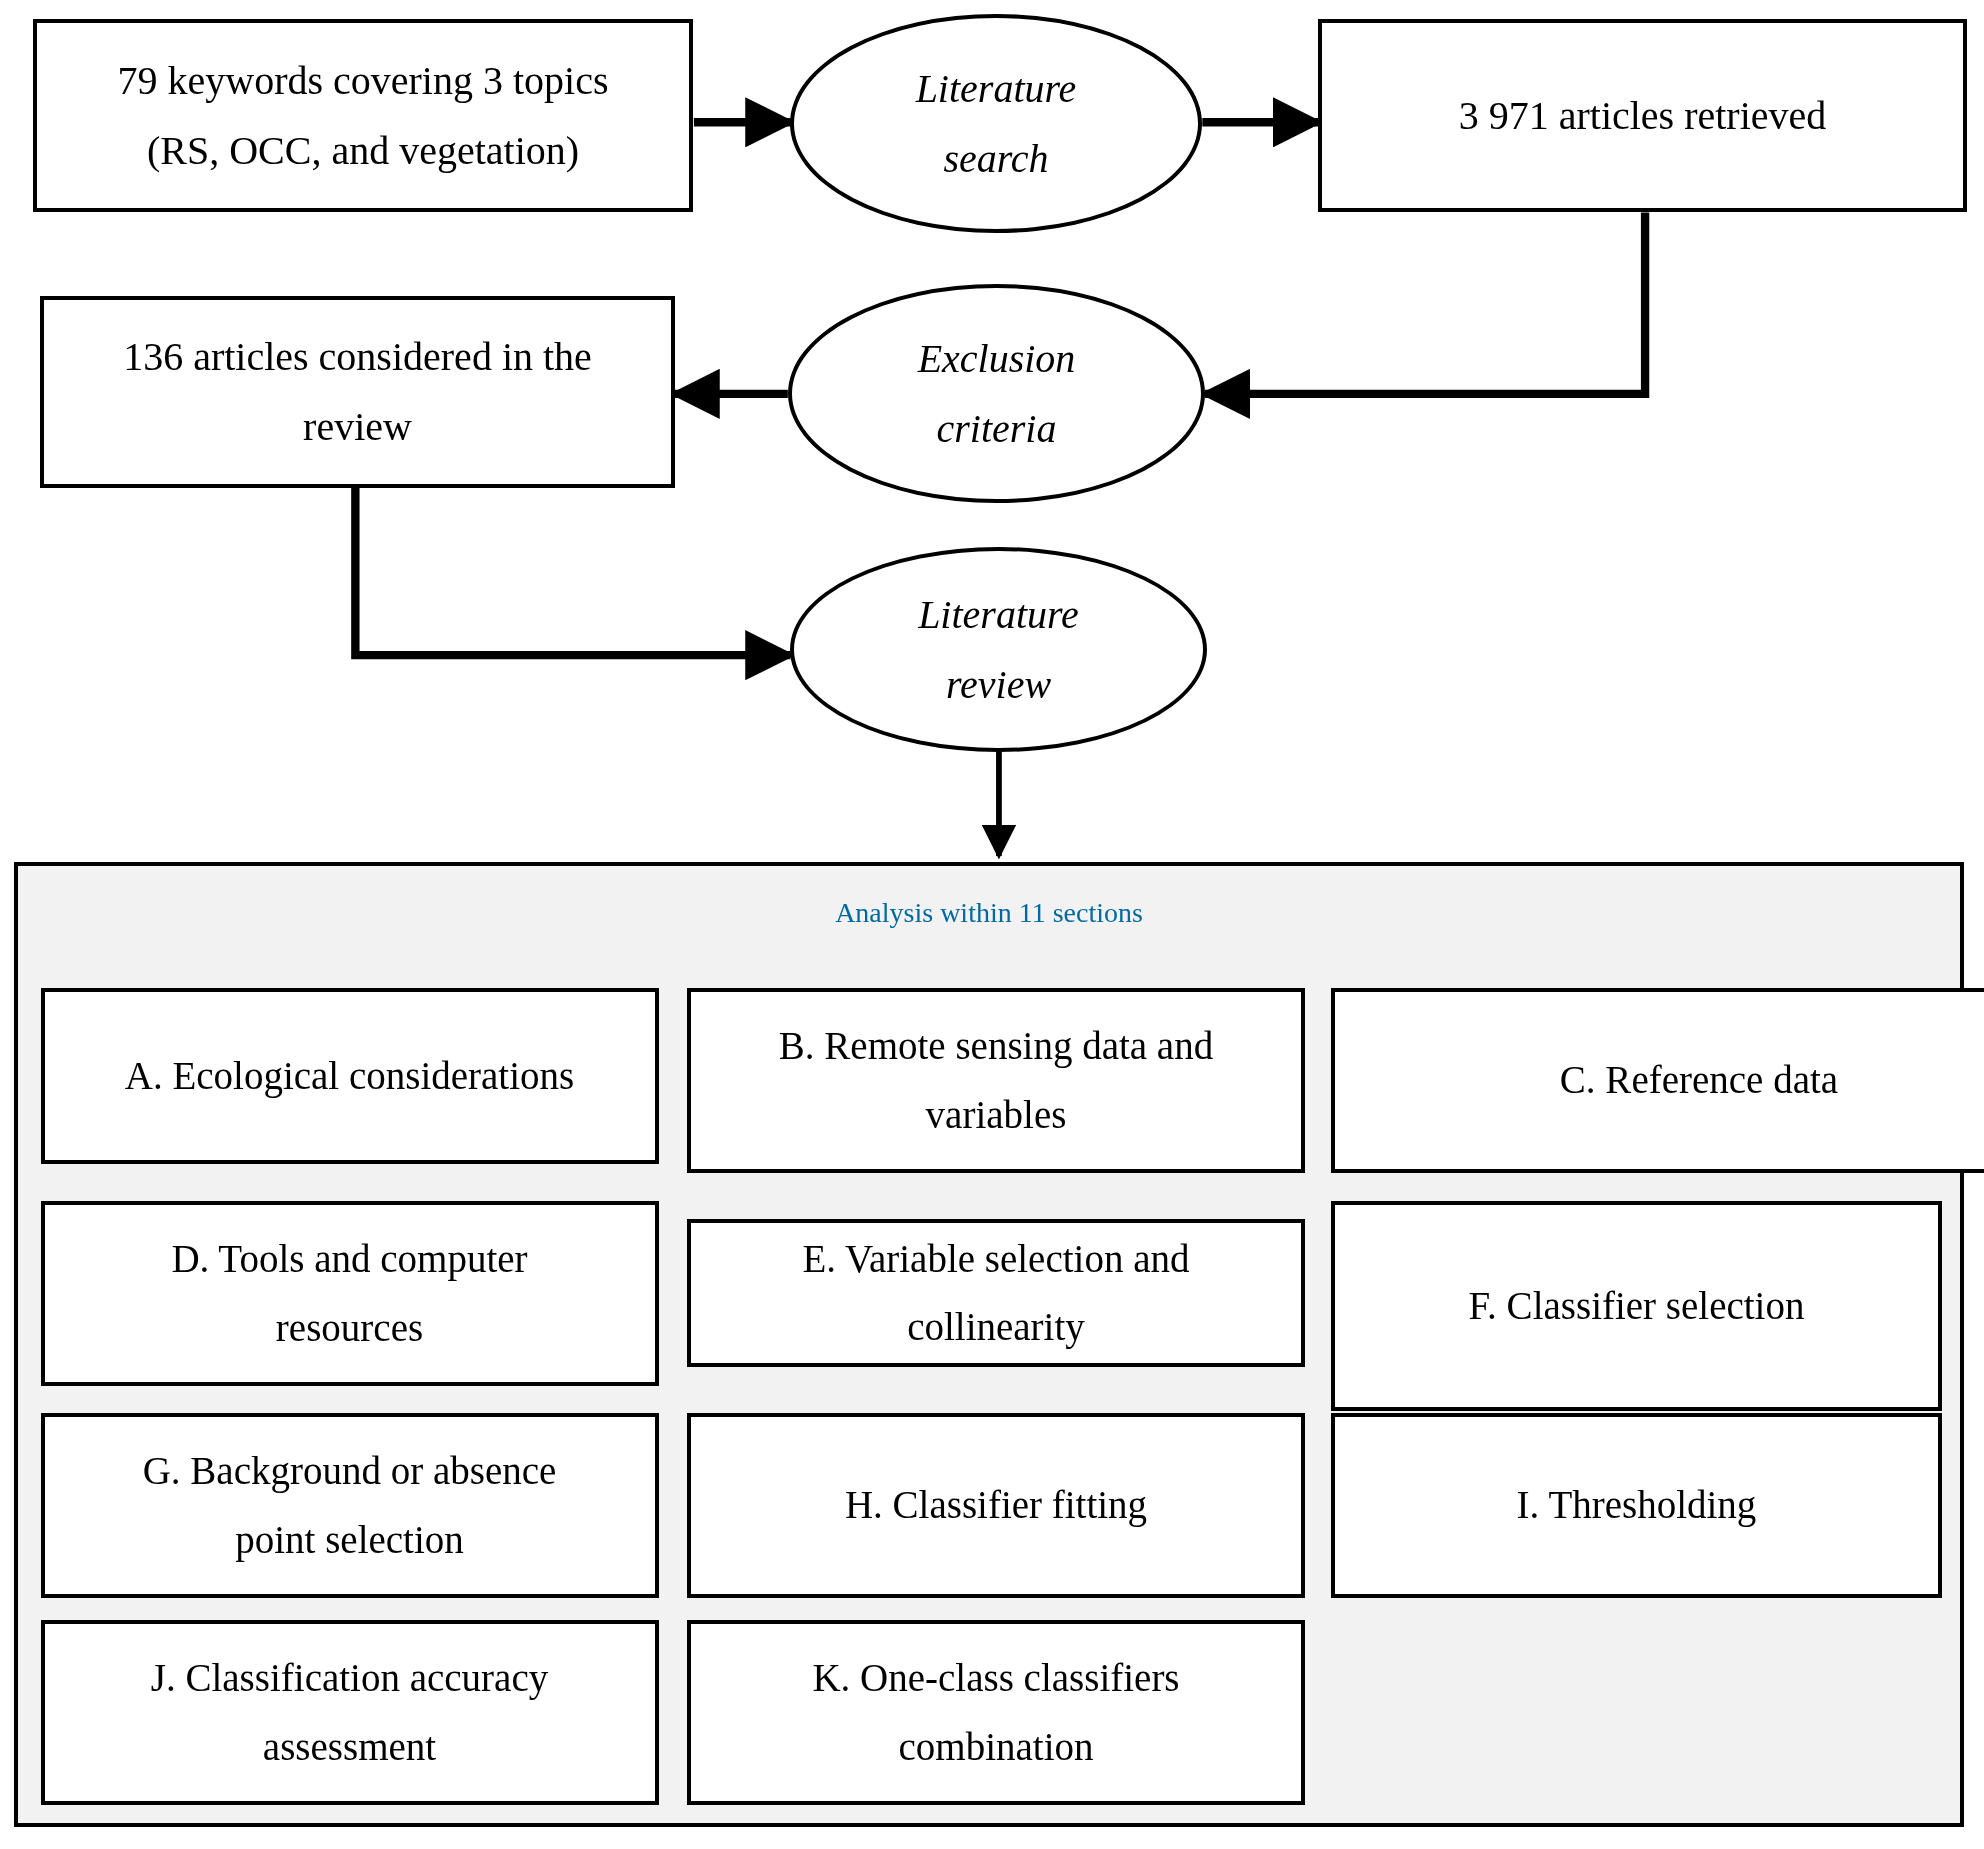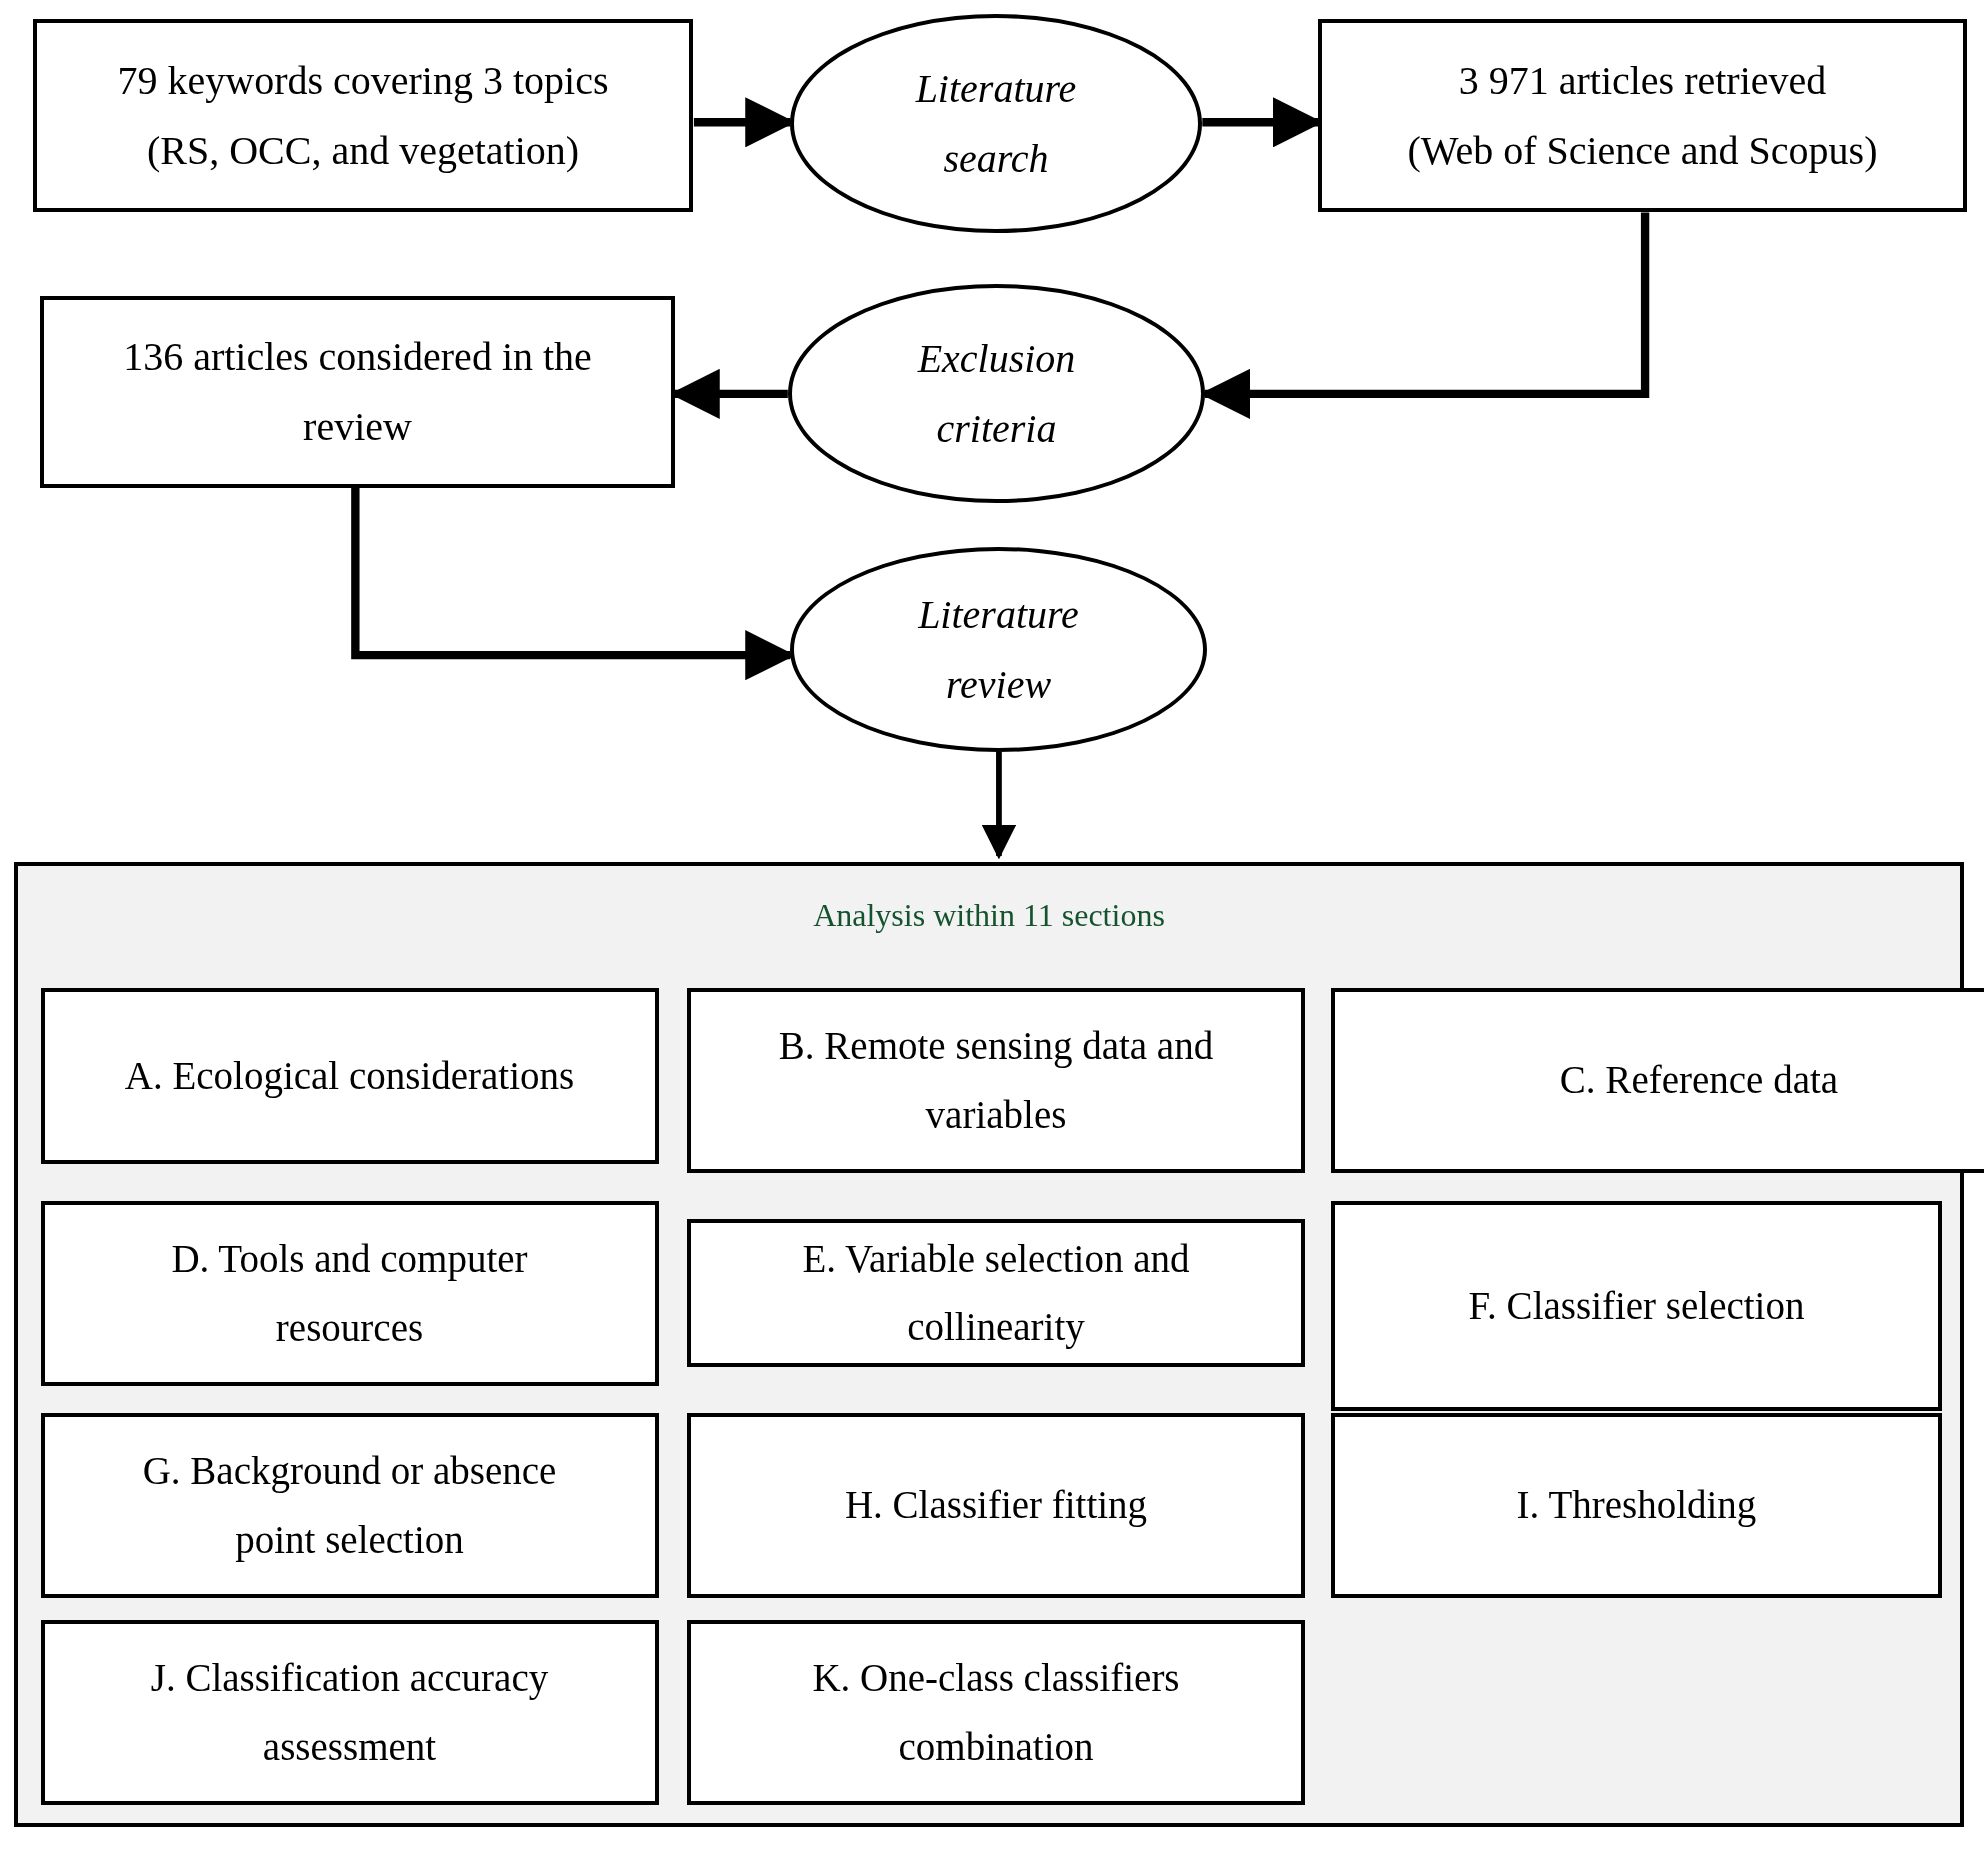--- a/index.html
+++ b/index.html
@@ -39,22 +39,22 @@
     position: absolute;
     box-sizing: border-box;
     background: #f2f2f2;
     border: 4.5px solid #000000;
   }
   .panel-title {
     position: absolute;
     left: 0;
     right: 0;
     text-align: center;
-    color: #14532d;
-    font-size: 32px;
+    color: #0369a1;
+    font-size: 28px;
   }
   .sec-box {
     position: absolute;
     box-sizing: border-box;
     display: flex;
     align-items: center;
     justify-content: center;
     text-align: center;
     background: #ffffff;
     border: 4.5px solid #000000;
@@ -106,21 +106,20 @@
   <div class="node ellipse" style="left:790px; top:14px; width:412px; height:219px;">
     <span>
       <span>Literature</span><br>
       <span>search</span>
     </span>
   </div>
 
   <div class="node" style="left:1318px; top:19.3px; width:649px; height:193px;">
     <span>
       <span>3 971 articles retrieved</span><br>
-      <span>(Web of Science and Scopus)</span>
     </span>
   </div>
 
   <div class="node" style="left:40px; top:296px; width:635px; height:192px;">
     <span>
       <span>136 articles considered in the</span><br>
       <span>review</span>
     </span>
   </div>
 

